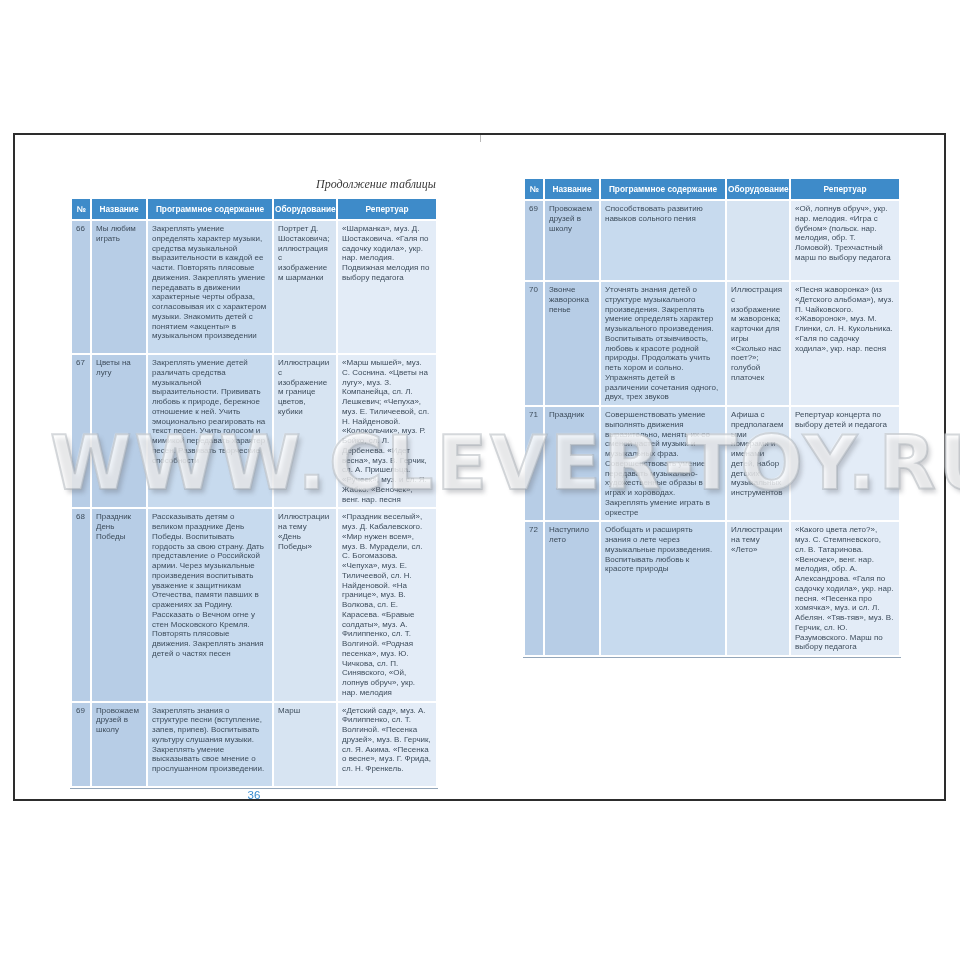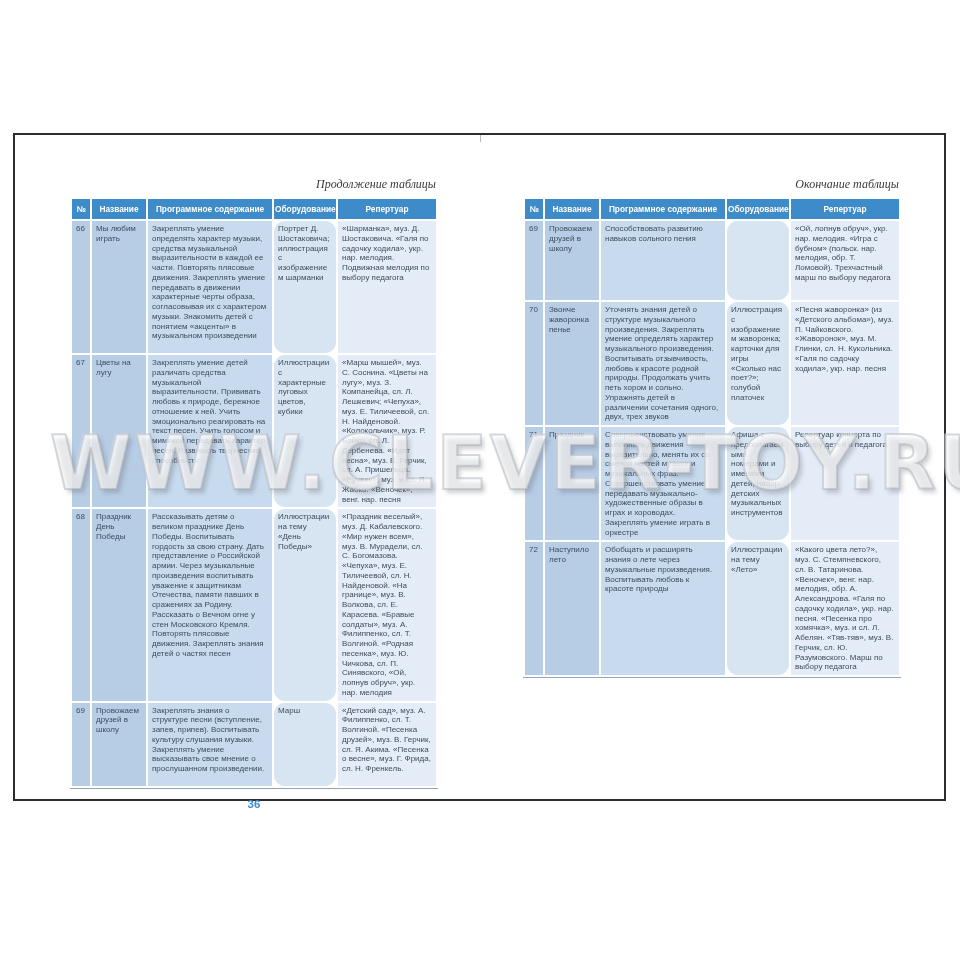--- a/index.html
+++ b/index.html
@@ -36,25 +36,25 @@
     font-size:8px;line-height:1.22;color:var(--text);
     vertical-align:top;padding:3px 5px 3px 4px;word-wrap:break-word;
   }
   th.c-num{width:16px;}
   th.c-name{width:52px;}
   th.c-program{width:122px;}
   th.c-equip{width:60px;}
   td.c-num{text-align:center;padding-left:1px;padding-right:1px;}
   td.c-num,td.c-name{background:var(--col-num);}
   td.c-program{background:var(--col-program);margin-left:24px;}
-  td.c-equip{background:var(--col-equipment);border-radius:11px;}
+  td.c-equip{background:var(--col-equipment);}
   td.c-rep{background:var(--col-repertoire);}
   .page-number{
-    margin-top:9px;text-align:center;
-    color:var(--page-number);font-size:11.5px;font-weight:bold;
+    text-align:center;
+    color:var(--page-number);font-size:11.5px;font-weight:normal;
   }
   .watermark{
     position:absolute;left:50px;top:420px;width:890px;
     font-family:"DejaVu Sans", sans-serif;font-weight:bold;
     font-size:74px;letter-spacing:3px;text-align:center;white-space:nowrap;
     color:rgba(255,255,255,0.50);
     -webkit-text-stroke:2px rgba(165,170,178,0.45);
     text-shadow:3px 4px 4px rgba(95,100,110,0.30), -1px -1px 1px rgba(255,255,255,0.6);
     pointer-events:none;z-index:5;
   }
@@ -82,21 +82,21 @@
             <td class="c-num">66</td>
             <td class="c-name">Мы любим играть</td>
             <td class="c-program">Закреплять умение определять характер музыки, средства музыкальной выразительности в каждой ее части. Повторять плясовые движения. Закреплять умение передавать в движении характерные черты образа, согласовывая их с характером музыки. Знакомить детей с понятием «акценты» в музыкальном произведении</td>
             <td class="c-equip">Портрет Д. Шостаковича; иллюстрация с изображением шарманки</td>
             <td class="c-rep">«Шарманка», муз. Д. Шостаковича. «Галя по садочку ходила», укр. нар. мелодия. Подвижная мелодия по выбору педагога</td>
           </tr>
           <tr style="height: 147px;">
             <td class="c-num">67</td>
             <td class="c-name">Цветы на лугу</td>
             <td class="c-program">Закреплять умение детей различать средства музыкальной выразительности. Прививать любовь к природе, бережное отношение к ней. Учить эмоционально реагировать на текст песен. Учить голосом и мимикой передавать характер песен. Развивать творческие способности</td>
-            <td class="c-equip">Иллюстрации с характерные луговых цветов, кубики</td>
+            <td class="c-equip">Иллюстрации с изображением границе цветов, кубики</td>
             <td class="c-rep">«Марш мышей», муз. С. Соснина. «Цветы на лугу», муз. З. Компанейца, сл. Л. Лешкевич; «Чепуха», муз. Е. Тиличеевой, сл. Н. Найденовой. «Колокольчик», муз. Р. Бойко, сл. Л. Дербенева. «Идет весна», муз. В. Герчик, сл. А. Пришельца. «Ручеек», муз. и сл. Я. Жабко. «Веночек», венг. нар. песня</td>
           </tr>
           <tr style="height: 183px;">
             <td class="c-num">68</td>
             <td class="c-name">Праздник День Победы</td>
             <td class="c-program">Рассказывать детям о великом празднике День Победы. Воспитывать гордость за свою страну. Дать представление о Российской армии. Через музыкальные произведения воспитывать уважение к защитникам Отечества, памяти павших в сражениях за Родину. Рассказать о Вечном огне у стен Московского Кремля. Повторять плясовые движения. Закреплять знания детей о частях песен</td>
             <td class="c-equip">Иллюстрации на тему «День Победы»</td>
             <td class="c-rep">«Праздник веселый», муз. Д. Кабалевского. «Мир нужен всем», муз. В. Мурадели, сл. С. Богомазова. «Чепуха», муз. Е. Тиличеевой, сл. Н. Найденовой. «На границе», муз. В. Волкова, сл. Е. Карасева. «Бравые солдаты», муз. А. Филиппенко, сл. Т. Волгиной. «Родная песенка», муз. Ю. Чичкова, сл. П. Синявского, «Ой, лопнув обруч», укр. нар. мелодия</td>
           </tr>
           <tr style="height: 83px;">
@@ -105,21 +105,20 @@
             <td class="c-program">Закреплять знания о структуре песни (вступление, запев, припев). Воспитывать культуру слушания музыки. Закреплять умение высказывать свое мнение о прослушанном произведении.</td>
             <td class="c-equip">Марш</td>
             <td class="c-rep">«Детский сад», муз. А. Филиппенко, сл. Т. Волгиной. «Песенка друзей», муз. В. Герчик, сл. Я. Акима. «Песенка о весне», муз. Г. Фрида, сл. Н. Френкель.</td>
           </tr>
         </tbody>
       </table>
     <div class="page-number">36</div>
   </div>
 
   <div class="page page-right">
-    <div class="caption">Окончание таблицы</div>
     <table class="schedule">
         <thead>
           <tr>
             <th class="c-num">№</th>
             <th class="c-name">Название</th>
             <th class="c-program">Программное содержание</th>
             <th class="c-equip">Оборудование</th>
             <th class="c-rep">Репертуар</th>
           </tr>
         </thead>

